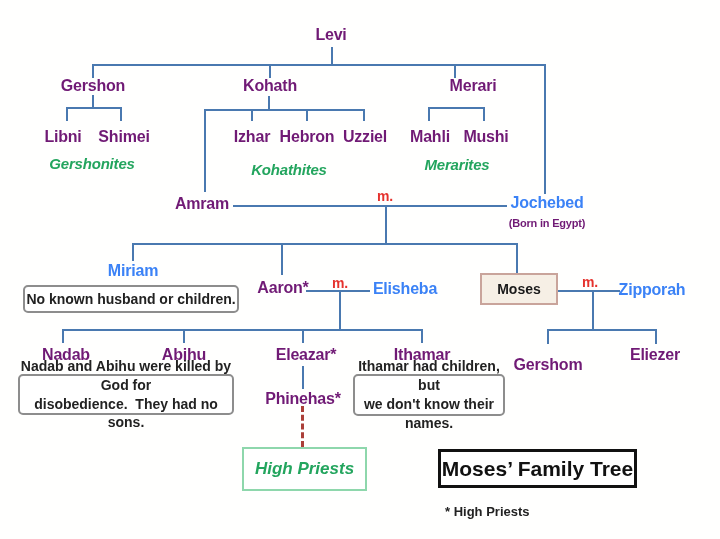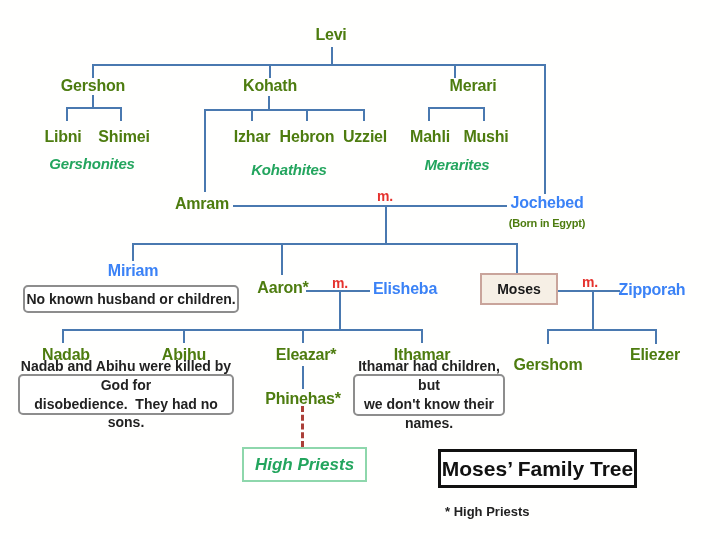--- a/index.html
+++ b/index.html
@@ -6,34 +6,34 @@
   #canvas {
     position:relative; width:720px; height:539px; background:#fffffe;
     font-family:"Liberation Sans", sans-serif; overflow:hidden;
   }
   
   .hl { position:absolute; height:2px; background:#4a79b0; }
   .vl { position:absolute; width:2px;  background:#4a79b0; }
   .dashv { position:absolute; width:0; border-left:3px dashed #ab3f38; }
   
   .node { position:absolute; transform:translate(-50%,-50%); white-space:nowrap;
-          font-weight:700; font-size:16px; color:#4d7c0f; letter-spacing:-0.2px; }
+          font-weight:700; font-size:16px; color:#701a75; letter-spacing:-0.2px; }
   .red  { color:#3b82f6; }
   .tribe{ color:#23a55e; font-style:italic; font-size:15px; }
   .m    { color:#e5322d; font-size:14px; }
   .tiny { font-size:11px; }
   
   .note { position:absolute; background:#fff; border:2px solid #8d8d8d; border-radius:5px;
           display:flex; flex-direction:column; align-items:center; justify-content:center;
           text-align:center; font-size:14px; font-weight:700; color:#222; line-height:1.35; }
   .moses-box { position:absolute; left:480px; top:273px; width:78px; height:32px;
           background:#f6efe5; border:2px solid #c9a49b;
           display:flex; align-items:center; justify-content:center;
           font-size:14px; font-weight:700; color:#1a1a1a; box-sizing:border-box; }
-  .hp-box { position:absolute; left:242px; top:447px; width:125px; height:35px;
+  .hp-box { position:absolute; left:242px; top:447px; width:125px; height:44px;
           background:#fff; border:2px solid #8ed7ac; box-sizing:border-box;
           display:flex; align-items:center; justify-content:center;
           font-size:17px; font-weight:700; font-style:italic; color:#23a55e; }
   .title-box { position:absolute; left:438px; top:449px; width:199px; height:39px;
           background:#fff; border:3px solid #111; box-sizing:border-box;
           display:flex; align-items:center; justify-content:center;
           font-size:21px; font-weight:700; color:#111; }
   .legend { position:absolute; left:445px; top:504px; font-size:13px; font-weight:700; color:#222; }
 </style>
 </head>

